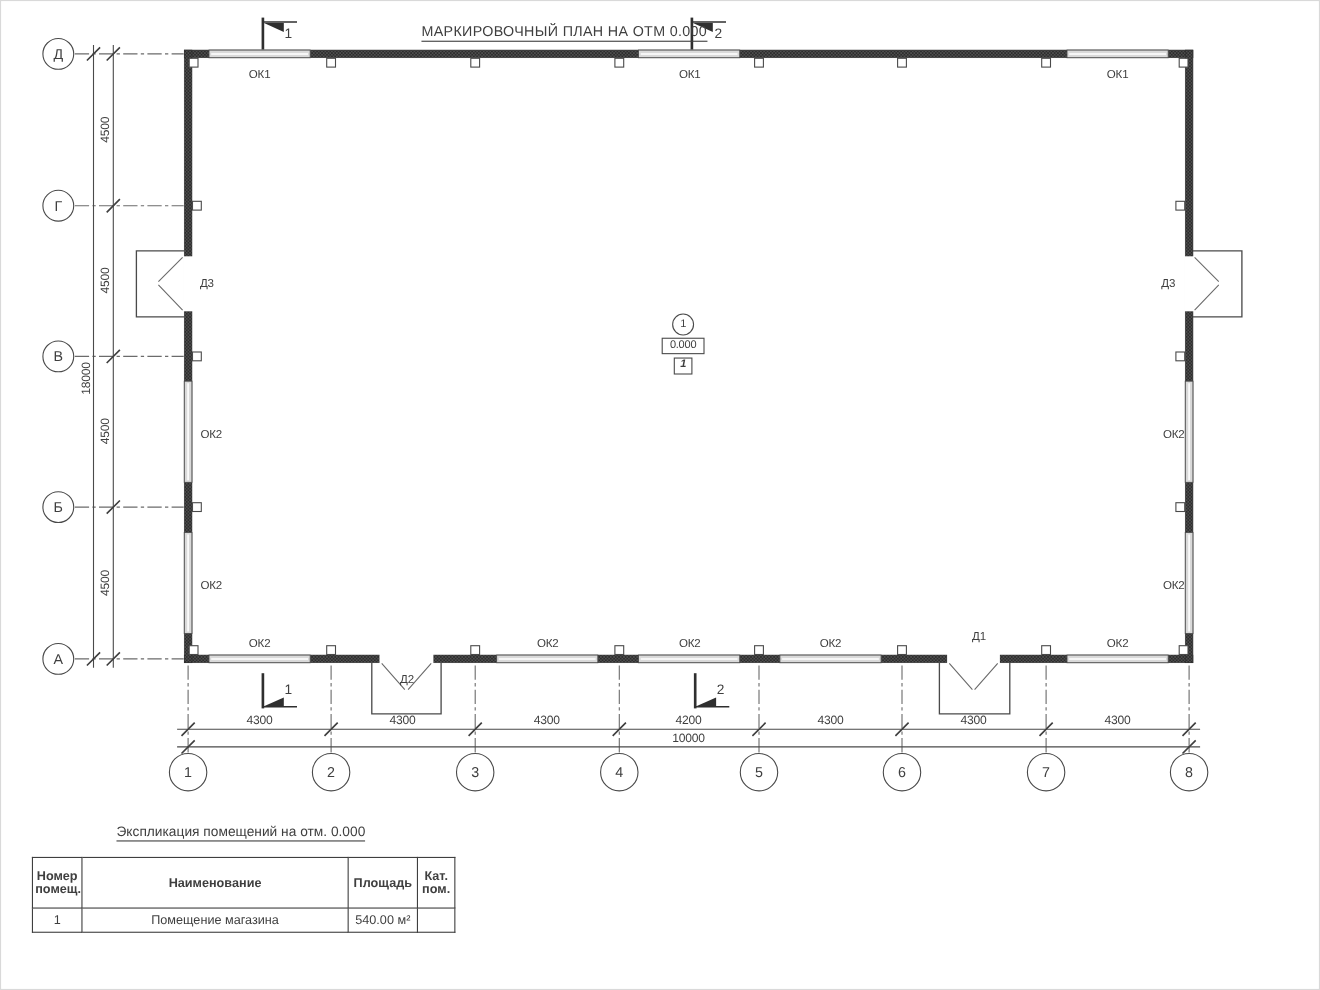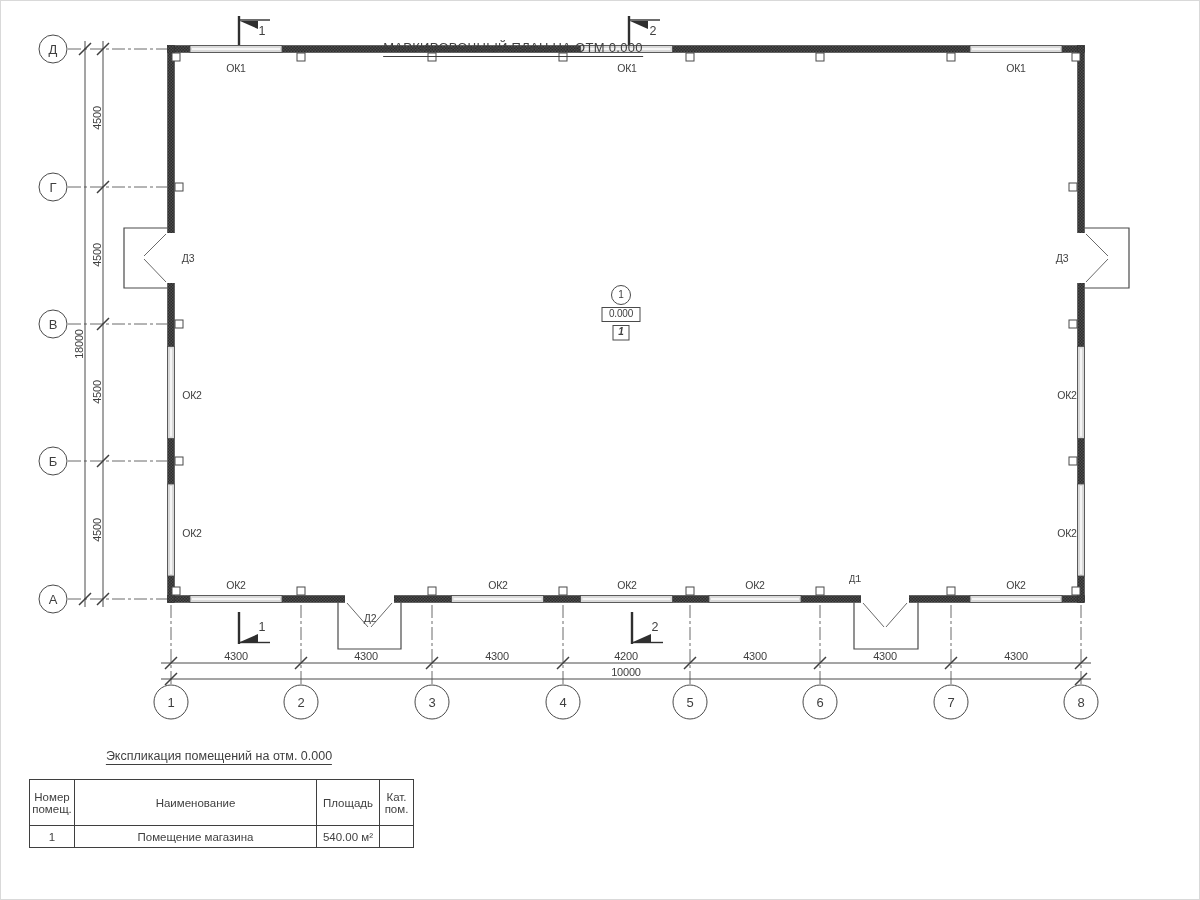--- a/index.html
+++ b/index.html
@@ -21,21 +21,21 @@
        border-radius:50%;background:#fff;display:flex;align-items:center;
        justify-content:center;font-size:13px;box-sizing:border-box;}
   .marker-num{font-size:10px;}
   .room-num{font-size:10px;font-style:italic;font-weight:bold;}
   .tbl-wrap{position:absolute;left:28px;top:778px;}
   .tbl-title{position:absolute;transform:translate(-50%,-50%);white-space:nowrap;
        font-size:12.5px;border-bottom:1px solid #3f3f3f;padding-bottom:1px;}
   table.expl{border-collapse:collapse;table-layout:fixed;width:384px;}
   table.expl td{border:1.5px solid #3f3f3f;font-size:11.5px;color:#3f3f3f;
        text-align:center;vertical-align:middle;padding:1px 2px;overflow:hidden;}
-  table.expl .h{height:46px;}
+  table.expl .h{height:46px;font-weight:bold;}
   table.expl .r{height:22px;}
   td.name-cell{text-align:left;padding-left:8px;}
   td.total-cell{text-align:right;padding-right:8px;}
 </style>
 </head>
 <body>
 
 <div class="sheet">
 
 <svg width="1200" height="900" viewBox="0 0 1200 900">
@@ -151,21 +151,21 @@
         <polygon points="632,641 650,641 650,633" stroke="none"></polygon>
   </g>
 
   <g stroke="#4a4a4a" stroke-width="1" fill="#ffffff">
     <circle cx="620" cy="294" r="9.5"></circle>
     <rect x="601" y="306.5" width="38" height="14"></rect>
     <rect x="612" y="324.5" width="16" height="14.5"></rect>
   </g>
 </svg>
 
-<div class="ct title" style="left:512px;top:48px;">МАРКИРОВОЧНЫЙ ПЛАН НА ОТМ 0.000</div>
+<div class="ct title" style="left:512px;top:29px;">МАРКИРОВОЧНЫЙ ПЛАН НА ОТМ 0.000</div>
 
 <div class="ct secnum" style="left:261px;top:30px;">1</div>
 <div class="ct secnum" style="left:652px;top:30px;">2</div>
 <div class="ct secnum" style="left:261px;top:626px;">1</div>
 <div class="ct secnum" style="left:654px;top:626px;">2</div>
 
 <div class="ct" style="left:235px;top:67px;">ОК1</div>
 <div class="ct" style="left:626px;top:67px;">ОК1</div>
 <div class="ct" style="left:1015px;top:67px;">ОК1</div>
 <div class="ct" style="left:235px;top:584px;">ОК2</div>
@@ -174,21 +174,21 @@
 <div class="ct" style="left:754px;top:584px;">ОК2</div>
 <div class="ct" style="left:1015px;top:584px;">ОК2</div>
 <div class="ct" style="left:191px;top:394px;">ОК2</div>
 <div class="ct" style="left:191px;top:532px;">ОК2</div>
 <div class="ct" style="left:1066px;top:394px;">ОК2</div>
 <div class="ct" style="left:1066px;top:532px;">ОК2</div>
 
 <div class="ct" style="left:187px;top:257px;">Д3</div>
 <div class="ct" style="left:1061px;top:257px;">Д3</div>
 <div class="ct" style="left:369px;top:578px;margin-top:39px;">Д2</div>
-<div class="ct" style="left:854px;top:578px;font-family:Liberation Mono, monospace;">Д1</div>
+<div class="ct" style="left:889px;top:578px;">Д1</div>
 
 <div class="ct marker-num" style="left:620px;top:294px;">1</div>
 <div class="ct marker-num" style="left:620px;top:313px;text-align:right;">0.000</div>
 <div class="ct room-num" style="left:620px;top:331px;">1</div>
 
 <div class="ct dim" style="left:235px;top:655px;">4300</div>
 <div class="ct dim" style="left:365px;top:655px;">4300</div>
 <div class="ct dim" style="left:496px;top:655px;">4300</div>
 <div class="ct dim" style="left:625px;top:655px;">4200</div>
 <div class="ct dim" style="left:754px;top:655px;">4300</div>

